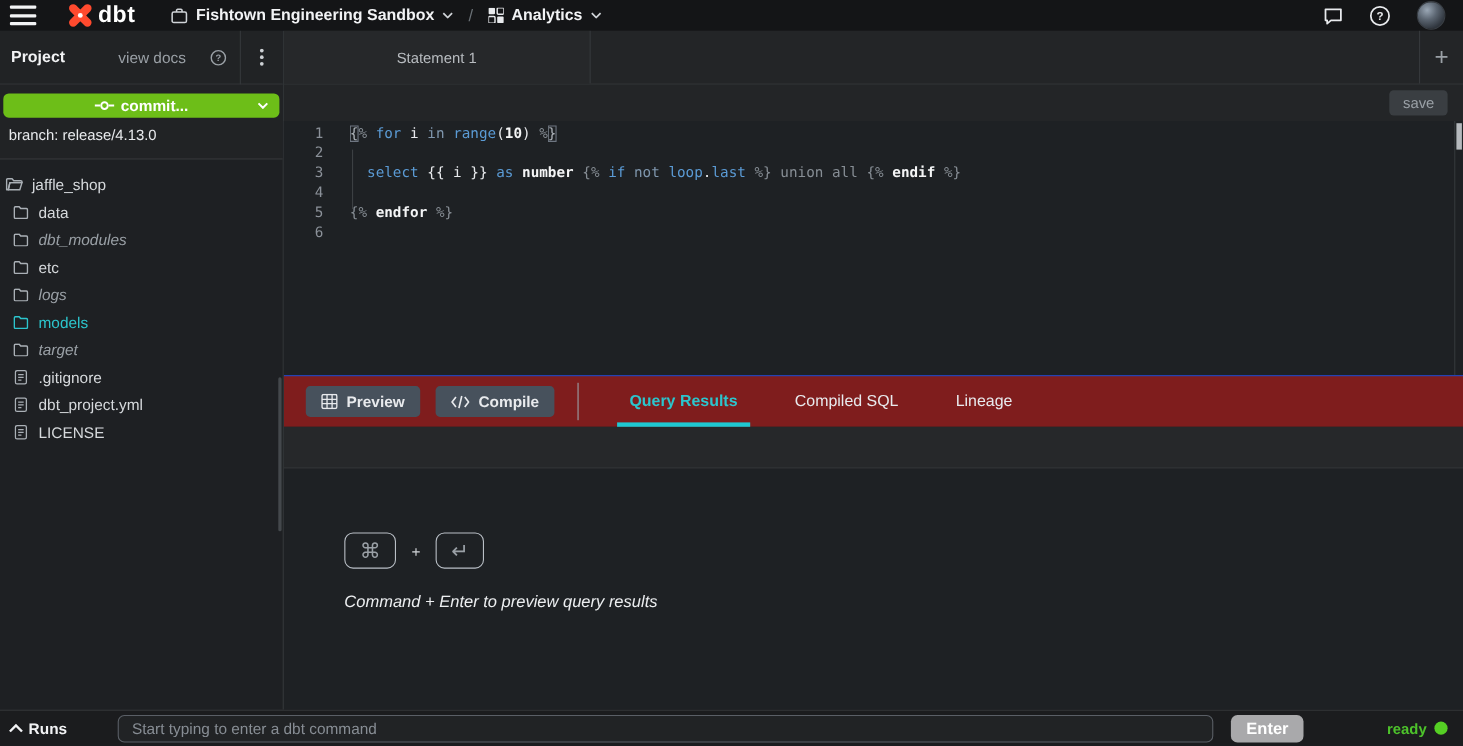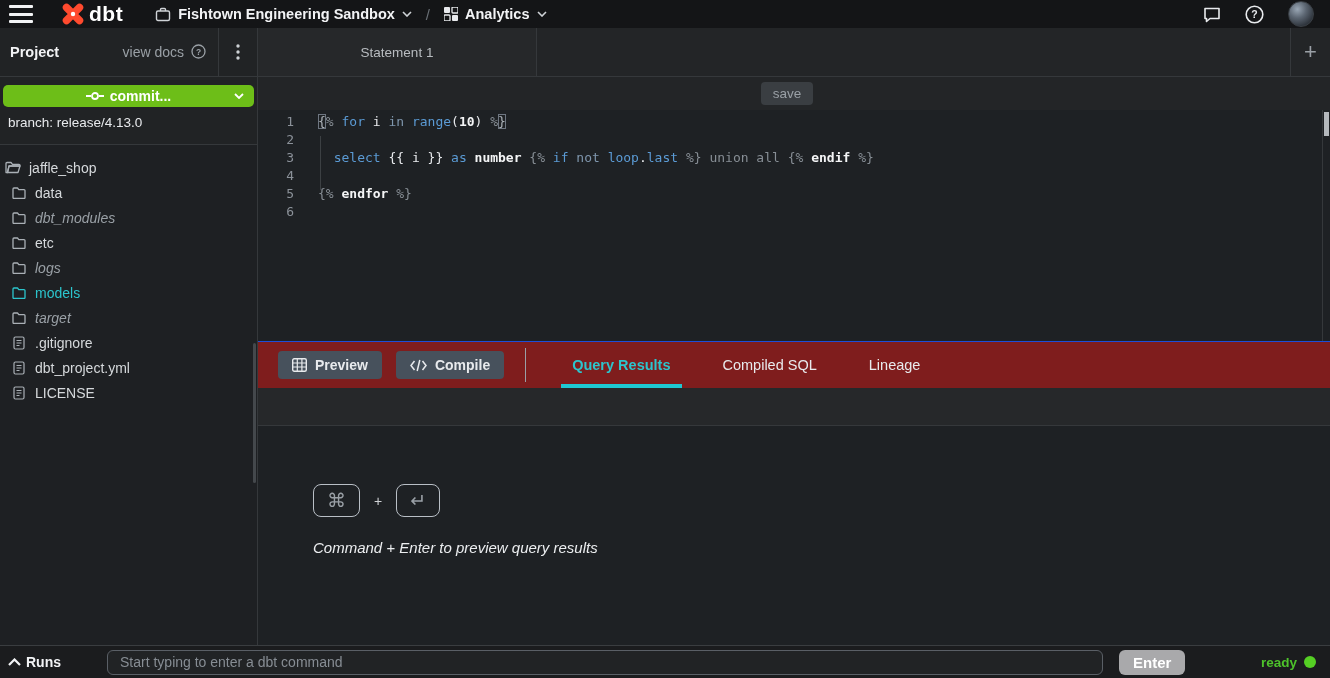--- a/index.html
+++ b/index.html
@@ -26,21 +26,21 @@
   
   .content { display:flex; height:617px; }
   .sidebar { width:258px; background:#1e2023; border-right:1px solid #35383b; display:flex;
     flex-direction:column; position:relative; }
   .main { flex:1; display:flex; flex-direction:column; background:#1e2023; min-width:0; }
 
   
   .side-header { height:49px; border-bottom:1px solid #35383b; display:flex; align-items:center;
     padding-left:10px; background:#212325; }
   .side-title { font-weight:bold; font-size:14.5px; color:#f2f3f5; }
-  .viewdocs { margin-left:auto; display:flex; align-items:flex-start; gap:7px; color:#9aa0a6;
+  .viewdocs { margin-left:auto; display:flex; align-items:flex-end; gap:22px; color:#9aa0a6;
     font-size:14px; cursor:pointer; padding-right:12px; }
   .side-divider { width:1px; height:49px; background:#35383b; }
   .kebab { width:38px; display:flex; justify-content:center; align-items:center; cursor:pointer;
     color:#cdd1d5; font-size:15px; letter-spacing:0; height:100%; }
   .commit-section { padding:8px 3px 0 3px; border-bottom:1px solid #35383b; height:68px;
     background:#212325; }
   .commit-btn { width:100%; height:22px; background:#6dbe18; border:none; border-radius:5px;
     display:flex; align-items:center; justify-content:center; gap:6px; cursor:pointer;
     color:#ffffff; font-weight:bold; font-size:14px; position:relative; }
   .commit-btn .commit-chev { position:absolute; right:10px; top:8px; }
@@ -56,21 +56,21 @@
 
   
   .tabbar { height:49px; background:#232527; border-bottom:1px solid #35383b; display:flex;
     align-items:stretch; }
   .tab { width:279px; border-right:1px solid #35383b; display:flex; align-items:center;
     justify-content:center; font-size:13.5px; color:#b8bcc0; cursor:pointer; background:#26282a; }
   .tab-spacer { flex:1; }
   .newtab { width:40px; border-left:1px solid #35383b; display:flex; align-items:center;
     justify-content:center; color:#9aa0a6; font-size:22px; cursor:pointer; font-weight:300; }
   .toolbar { height:33px; background:#232527; display:flex; align-items:center;
-    justify-content:center; padding-right:14px; }
+    justify-content:flex-end; padding-right:14px; }
   .save-btn { background:#3a3e42; color:#9aa0a6; border:none; border-radius:4px; font-size:13.5px;
     padding:4px 12px; cursor:pointer; }
 
   
   .editor { height:231px; background:#1e2124; position:relative; padding-top:4px;
     font-family:"DejaVu Sans Mono", monospace; font-size:13px; overflow:hidden; }
   .code-line { height:18px; display:flex; white-space:pre; }
   .ln { width:36px; text-align:right; color:#8b9199; flex:none; }
   .code-text { margin-left:24px; }
   .tok-kw  { color:#5b9bd5; }

